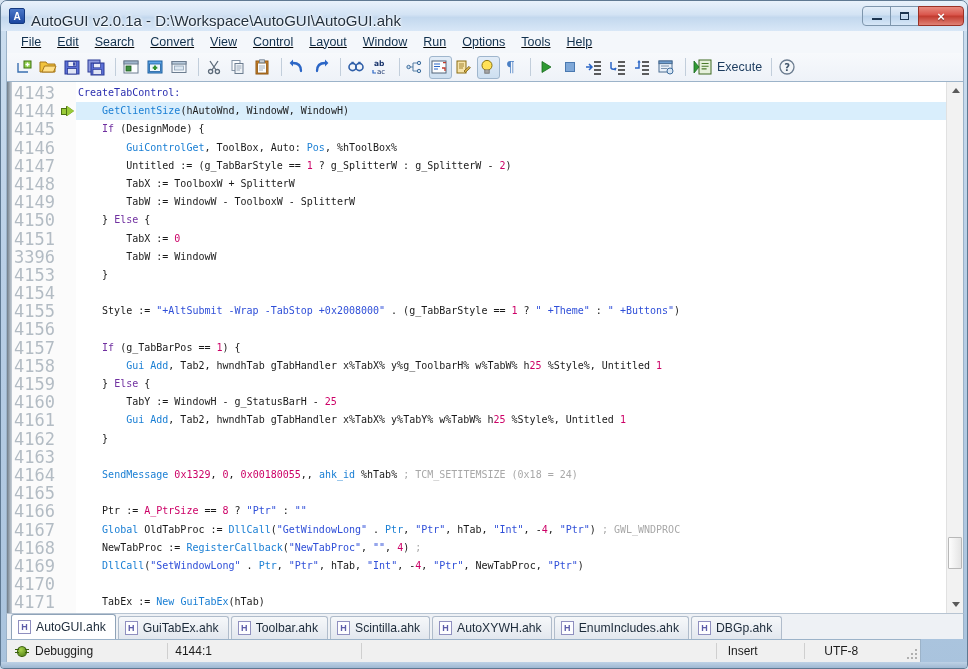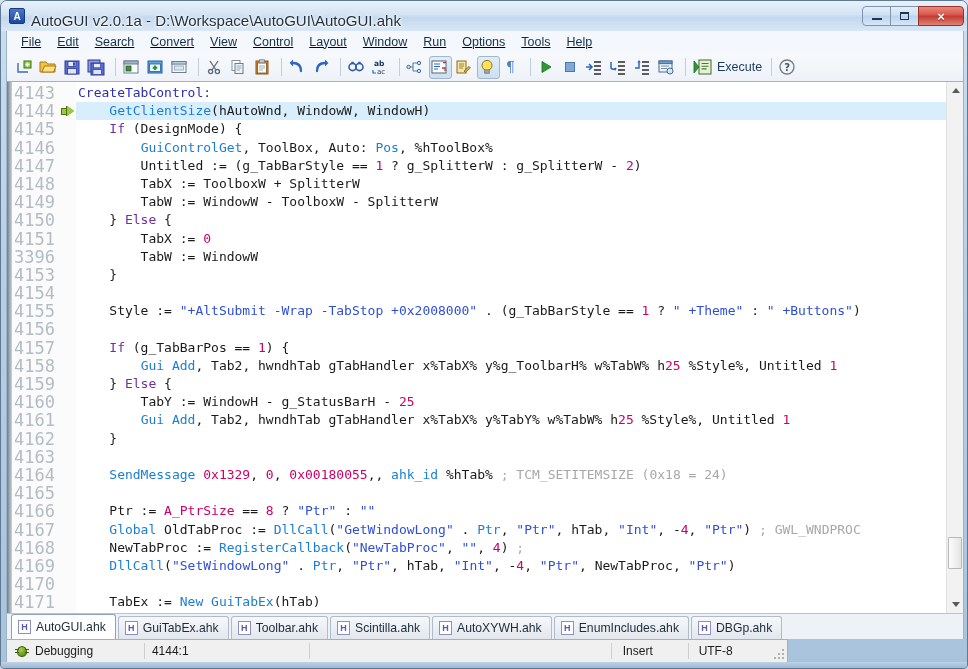--- a/index.html
+++ b/index.html
@@ -147,21 +147,21 @@
   #code-area {
     flex: 1 1 auto; position: relative; overflow: hidden;
     background: #ffffff;
     background-image: radial-gradient(circle at 1px 1px, #ececec 0.6px, transparent 0.7px);
     background-size: 9px 9px;
     padding-top: 2px;
   }
   .cline {
     height: 18.2px; line-height: 18.2px;
     font-family: "DejaVu Sans Mono", monospace;
-    font-size: 13px;
+    font-size: 10px;
     color: #1a1a1a;
     white-space: pre;
     padding-left: 2px;
   }
   .cline.current { background: #d9eefc; }
   .tok-k   { color: #7030a0; font-weight: normal; }   
   .tok-fn  { color: #1a7fd4; }                        
   .tok-lbl { color: #2b2fb0; }                        
   .tok-str { color: #2f4fd8; }                        
   .tok-num { color: #cc0066; }                        
@@ -219,35 +219,35 @@
   .ftab-icon {
     width: 13px; height: 14px; margin-right: 5px;
     border: 1px solid #8f8fbf; background: #fdfdff;
     color: #5c5ca8; font-size: 9px; font-weight: bold;
     text-align: center; line-height: 13px;
     flex: 0 0 auto;
   }
 
   
   #statusbar {
-    position: absolute; left: 5px; top: 638px; width: 782px; height: 24px;
+    position: absolute; left: 5px; top: 638px; width: 915px; height: 24px;
     background: #f0f0f0;
     border: 1px solid #9cb3c9;
     display: flex; align-items: center;
     font-size: 12px; color: #1c1c1c;
   }
   .sb-cell { height: 22px; display: flex; align-items: center; padding-left: 8px; position: relative; }
   .sb-cell + .sb-cell::before {
     content:""; position:absolute; left:0; top:3px; bottom:3px; width:1px; background:#cfcfcf;
   }
   #sb-debug { width: 167px; }
   #sb-pos   { width: 202px; }
   #sb-blank { width: 370px; }
   #sb-ins   { width: 92px; padding-left: 12px; }
-  #sb-enc   { width: 120px; padding-left: 11px; }
+  #sb-enc   { width: 120px; padding-left: 20px; }
   .bug-icon {
     width: 14px; height: 13px; margin-right: 6px; flex: 0 0 auto;
     position: relative;
   }
   .bug-icon .shell {
     position:absolute; left:2px; top:1px; width:10px; height:11px;
     background: radial-gradient(circle at 35% 30%, #a8d44a, #4c7a14);
     border-radius: 50% 50% 45% 45%;
     border: 1px solid #3c610f;
   }

